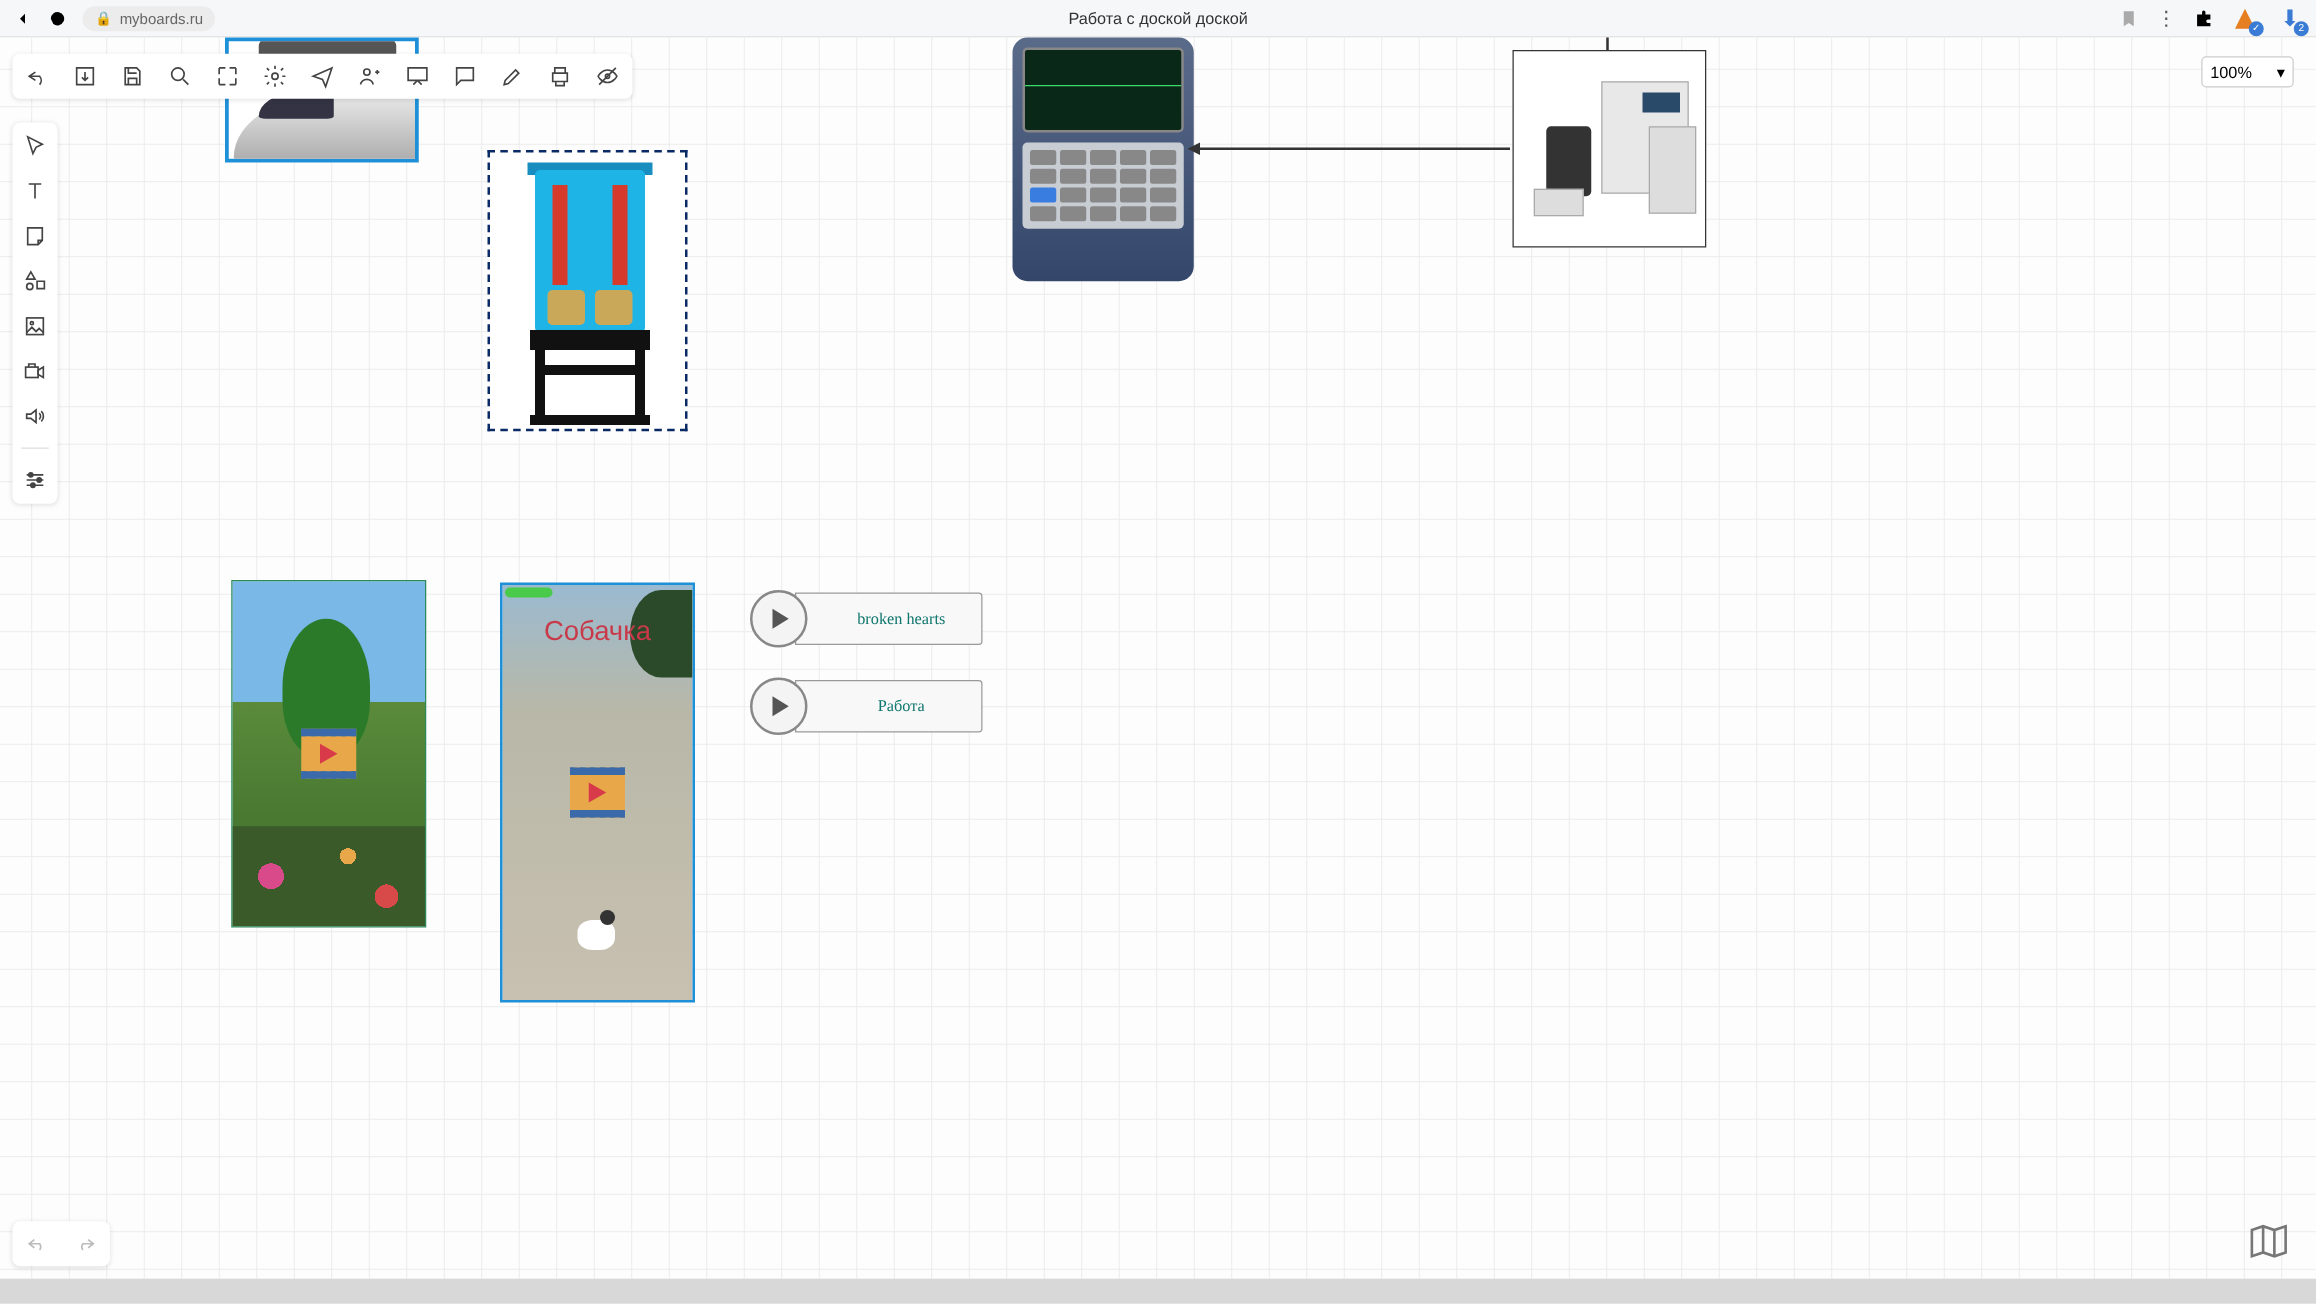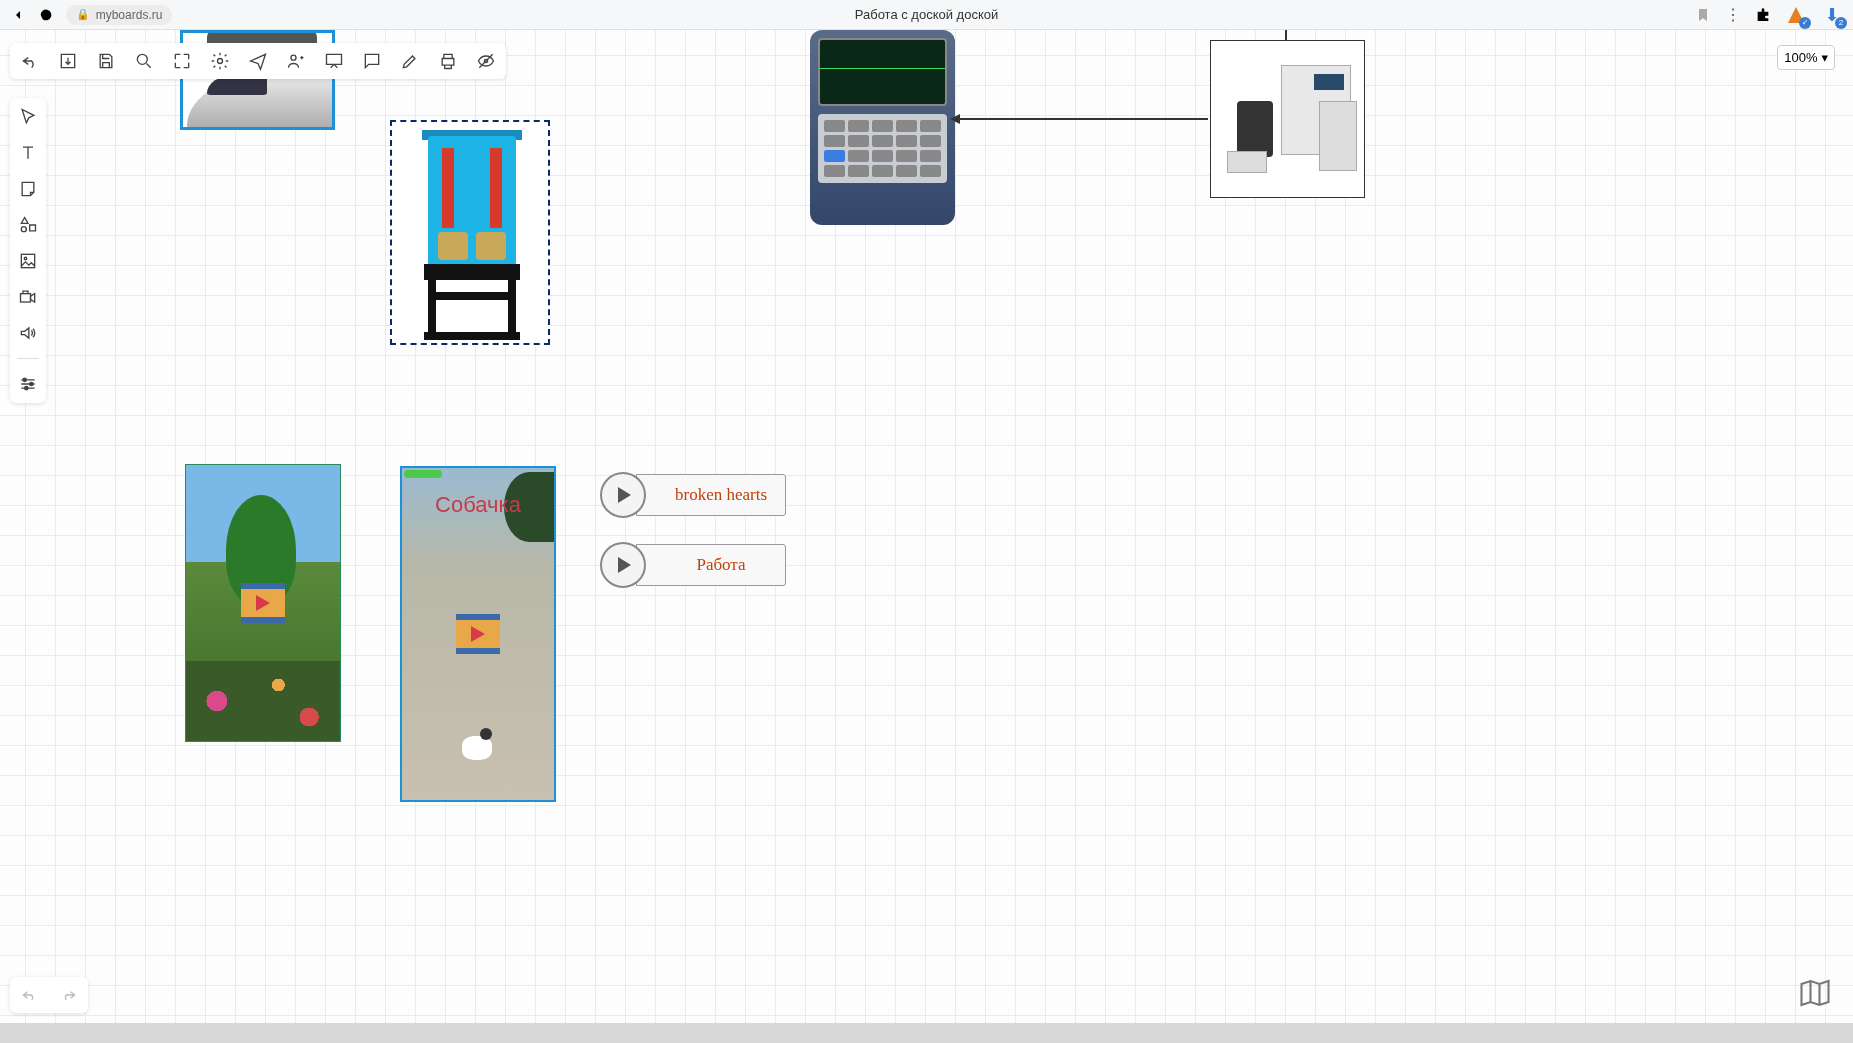--- a/index.html
+++ b/index.html
@@ -126,21 +126,21 @@
 
 
 .zoom-box {
   position: absolute;
   top: 45px; right: 18px;
   background: #fff;
   border: 1px solid #ccc;
   border-radius: 4px;
   padding: 4px 6px;
   font-size: 13px;
-  display: flex; align-items: center; gap: 4px;
+  display: flex; align-items: center; gap: 20px;
   z-index: 50;
 }
 
 
 .undo-box {
   position: absolute;
   bottom: 30px; left: 10px;
   background: #fff;
   border-radius: 6px;
   box-shadow: 0 1px 4px rgba(0,0,0,0.12);
@@ -313,22 +313,22 @@
 }
 .audio-label-box {
   margin-left: -10px;
   padding-left: 20px;
   width: 150px;
   height: 42px;
   border: 1px solid #999;
   background: #f8f8f8;
   display: flex; align-items: center; justify-content: center;
   font-family: Georgia, serif;
-  font-size: 17px;
-  color: #c2410c;
+  font-size: 13px;
+  color: #0f766e;
   border-radius: 0 3px 3px 0;
 }
 
 
 .status-strip {
   position: absolute;
   bottom: 0; left:0; right:0;
   height: 20px;
   background: #d8d8d8;
 }

